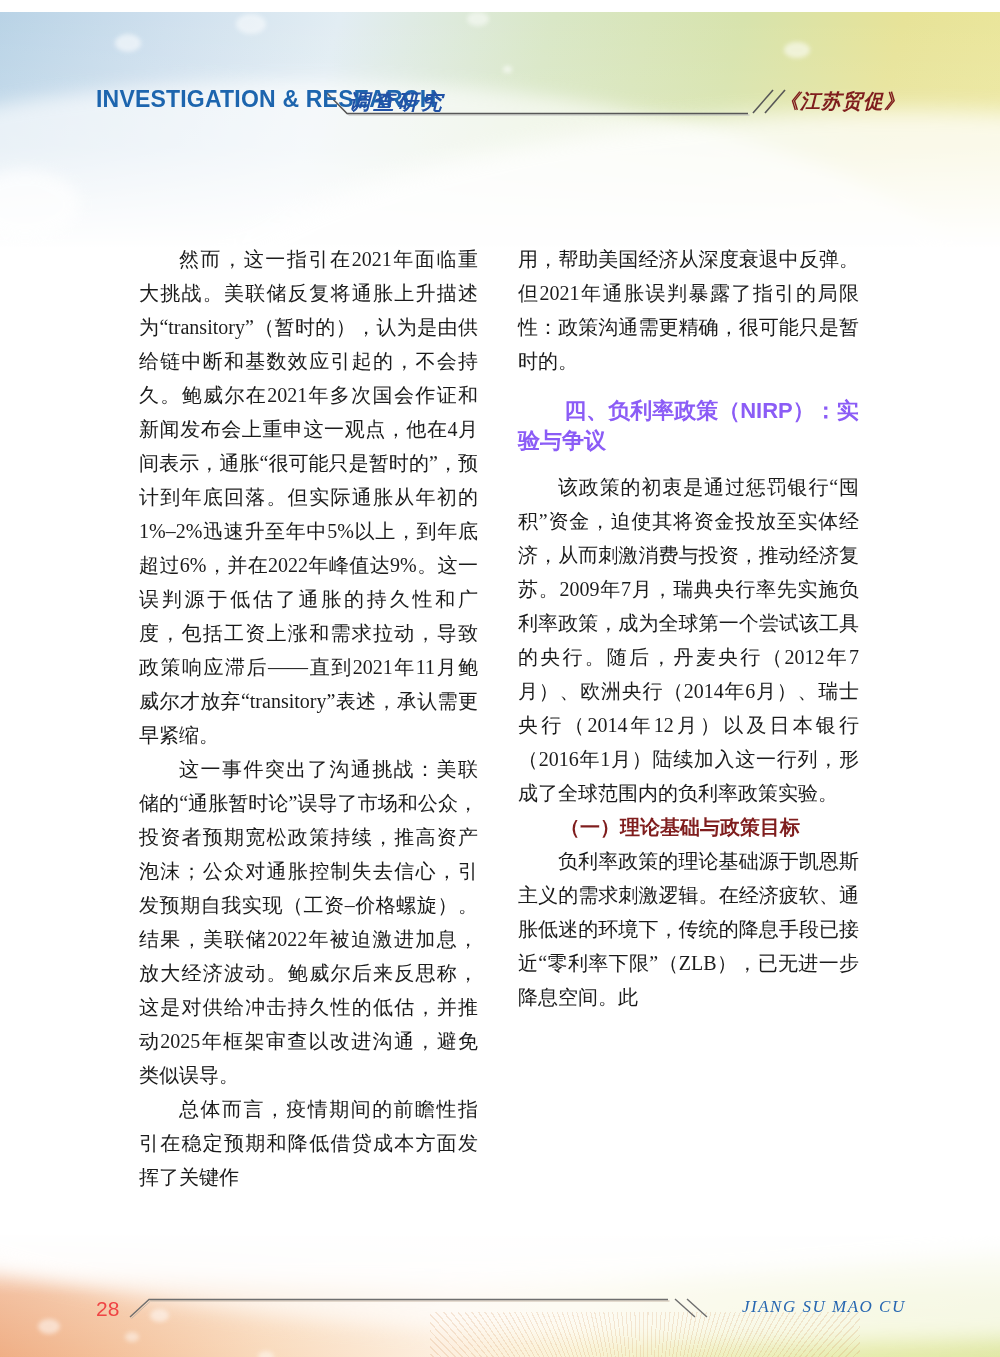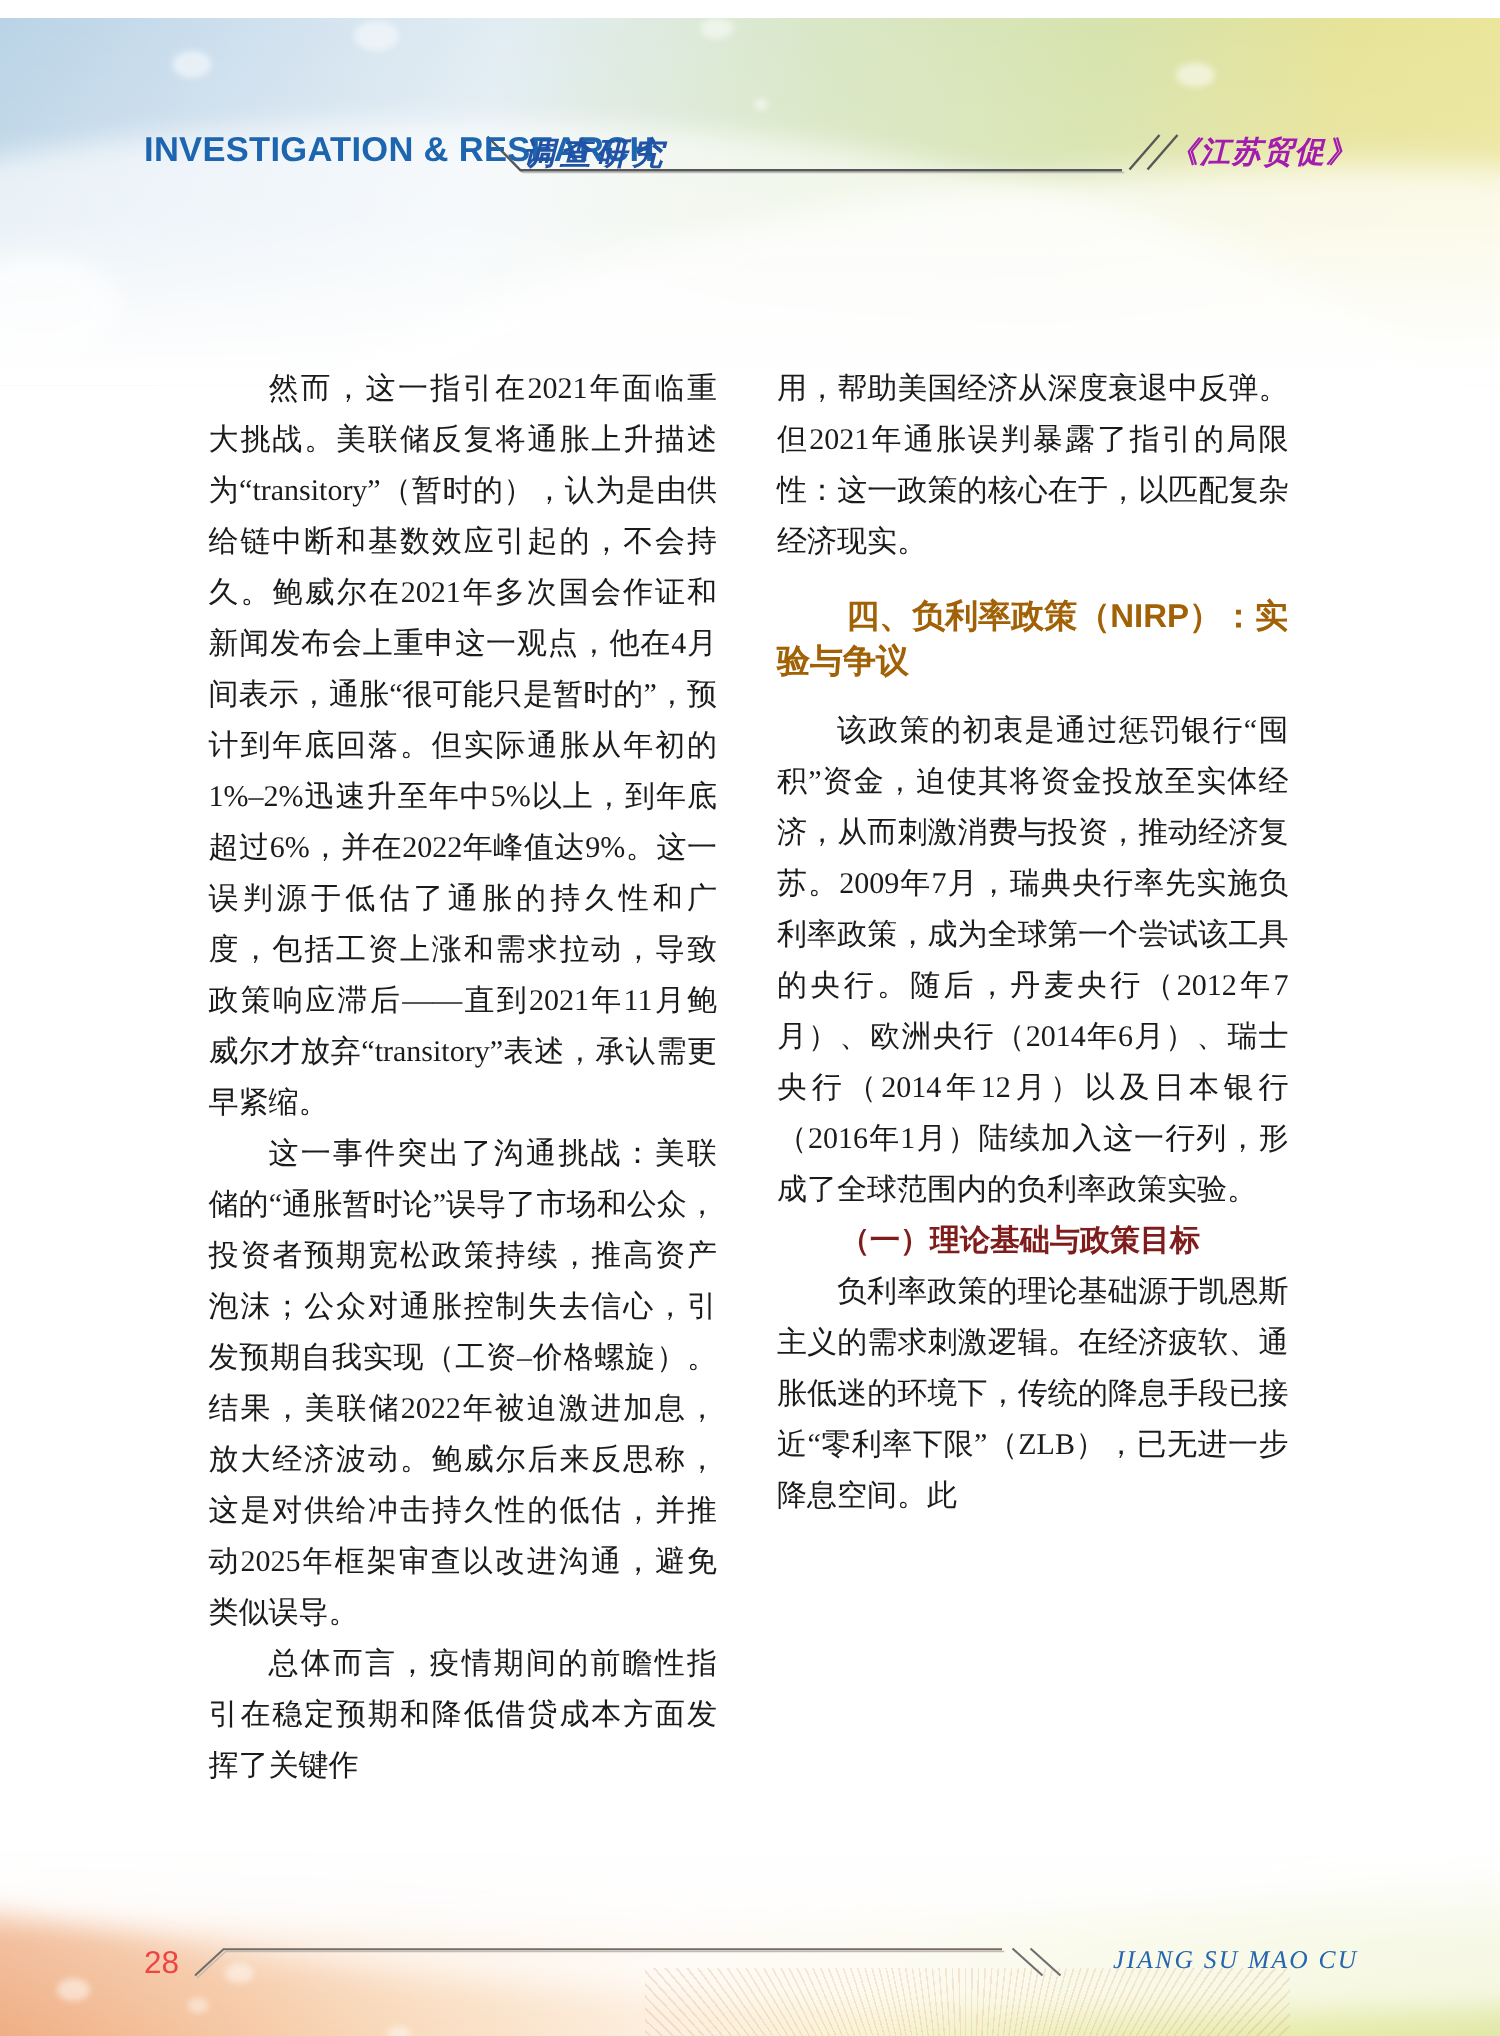--- a/index.html
+++ b/index.html
@@ -55,36 +55,36 @@
     color:#1d65ae;white-space:nowrap;
   }
   .zh-title{
     position:absolute;left:349px;top:76px;
     font-size:21px;font-weight:bold;font-style:italic;
     color:#2152a6;letter-spacing:3px;white-space:nowrap;
   }
   .brand-top{
     position:absolute;left:779px;top:76px;
     font-size:20px;font-weight:bold;font-style:italic;
-    color:#a21caf;letter-spacing:1px;white-space:nowrap;text-align:center;
+    color:#7f1d1d;letter-spacing:1px;white-space:nowrap;text-align:center;
   }
   
   .col{
     position:absolute;top:230px;
     font-size:20px;line-height:34px;color:#1b1b1b;
     text-align:justify;text-justify:inter-character;
   }
   .col-left{left:139px;width:339px;}
   .col-right{left:518px;width:341px;}
   .col p{margin:0;}
   .col p.indent{text-indent:2em;}
   .blk-heading{
     font-family:"Liberation Sans","DejaVu Sans",sans-serif;
     font-weight:bold;font-size:22px;line-height:30px;
-    color:#a16207;text-indent:2.1em;text-align:left;
+    color:#8b5cf6;text-indent:2.1em;text-align:left;
     margin-top:18px !important;margin-bottom:14px !important;
   }
   .blk-subheading{
     font-family:"Liberation Sans","DejaVu Sans",sans-serif;
     font-weight:bold;font-size:20px;line-height:34px;
     text-indent:2.1em;text-align:left;color:#7f1d1d;
   }
   
   .page-num{
     position:absolute;left:96px;top:1285px;
@@ -150,21 +150,21 @@
 
 
         <p class="blk blk-para indent">然而，这一指引在2021年面临重大挑战。美联储反复将通胀上升描述为“transitory”（暂时的），认为是由供给链中断和基数效应引起的，不会持久。鲍威尔在2021年多次国会作证和新闻发布会上重申这一观点，他在4月间表示，通胀“很可能只是暂时的”，预计到年底回落。但实际通胀从年初的1%–2%迅速升至年中5%以上，到年底超过6%，并在2022年峰值达9%。这一误判源于低估了通胀的持久性和广度，包括工资上涨和需求拉动，导致政策响应滞后——直到2021年11月鲍威尔才放弃“transitory”表述，承认需更早紧缩。</p>
 
         <p class="blk blk-para indent">这一事件突出了沟通挑战：美联储的“通胀暂时论”误导了市场和公众，投资者预期宽松政策持续，推高资产泡沫；公众对通胀控制失去信心，引发预期自我实现（工资–价格螺旋）。结果，美联储2022年被迫激进加息，放大经济波动。鲍威尔后来反思称，这是对供给冲击持久性的低估，并推动2025年框架审查以改进沟通，避免类似误导。</p>
 
         <p class="blk blk-para indent">总体而言，疫情期间的前瞻性指引在稳定预期和降低借贷成本方面发挥了关键作</p>
       </section>
     <section class="col col-right">
 
-        <p class="blk blk-para">用，帮助美国经济从深度衰退中反弹。但2021年通胀误判暴露了指引的局限性：这一政策的核心在于，以匹配复杂经济现实。</p>
+        <p class="blk blk-para">用，帮助美国经济从深度衰退中反弹。但2021年通胀误判暴露了指引的局限性：政策沟通需更精确，很可能只是暂时的。</p>
 
         <p class="blk blk-heading">四、负利率政策（NIRP）：实验与争议</p>
 
 
         <p class="blk blk-para indent">该政策的初衷是通过惩罚银行“囤积”资金，迫使其将资金投放至实体经济，从而刺激消费与投资，推动经济复苏。2009年7月，瑞典央行率先实施负利率政策，成为全球第一个尝试该工具的央行。随后，丹麦央行（2012年7月）、欧洲央行（2014年6月）、瑞士央行（2014年12月）以及日本银行（2016年1月）陆续加入这一行列，形成了全球范围内的负利率政策实验。</p>
 
         <p class="blk blk-subheading">（一）理论基础与政策目标</p>
 
         <p class="blk blk-para indent">负利率政策的理论基础源于凯恩斯主义的需求刺激逻辑。在经济疲软、通胀低迷的环境下，传统的降息手段已接近“零利率下限”（ZLB），已无进一步降息空间。此</p>
       </section>

